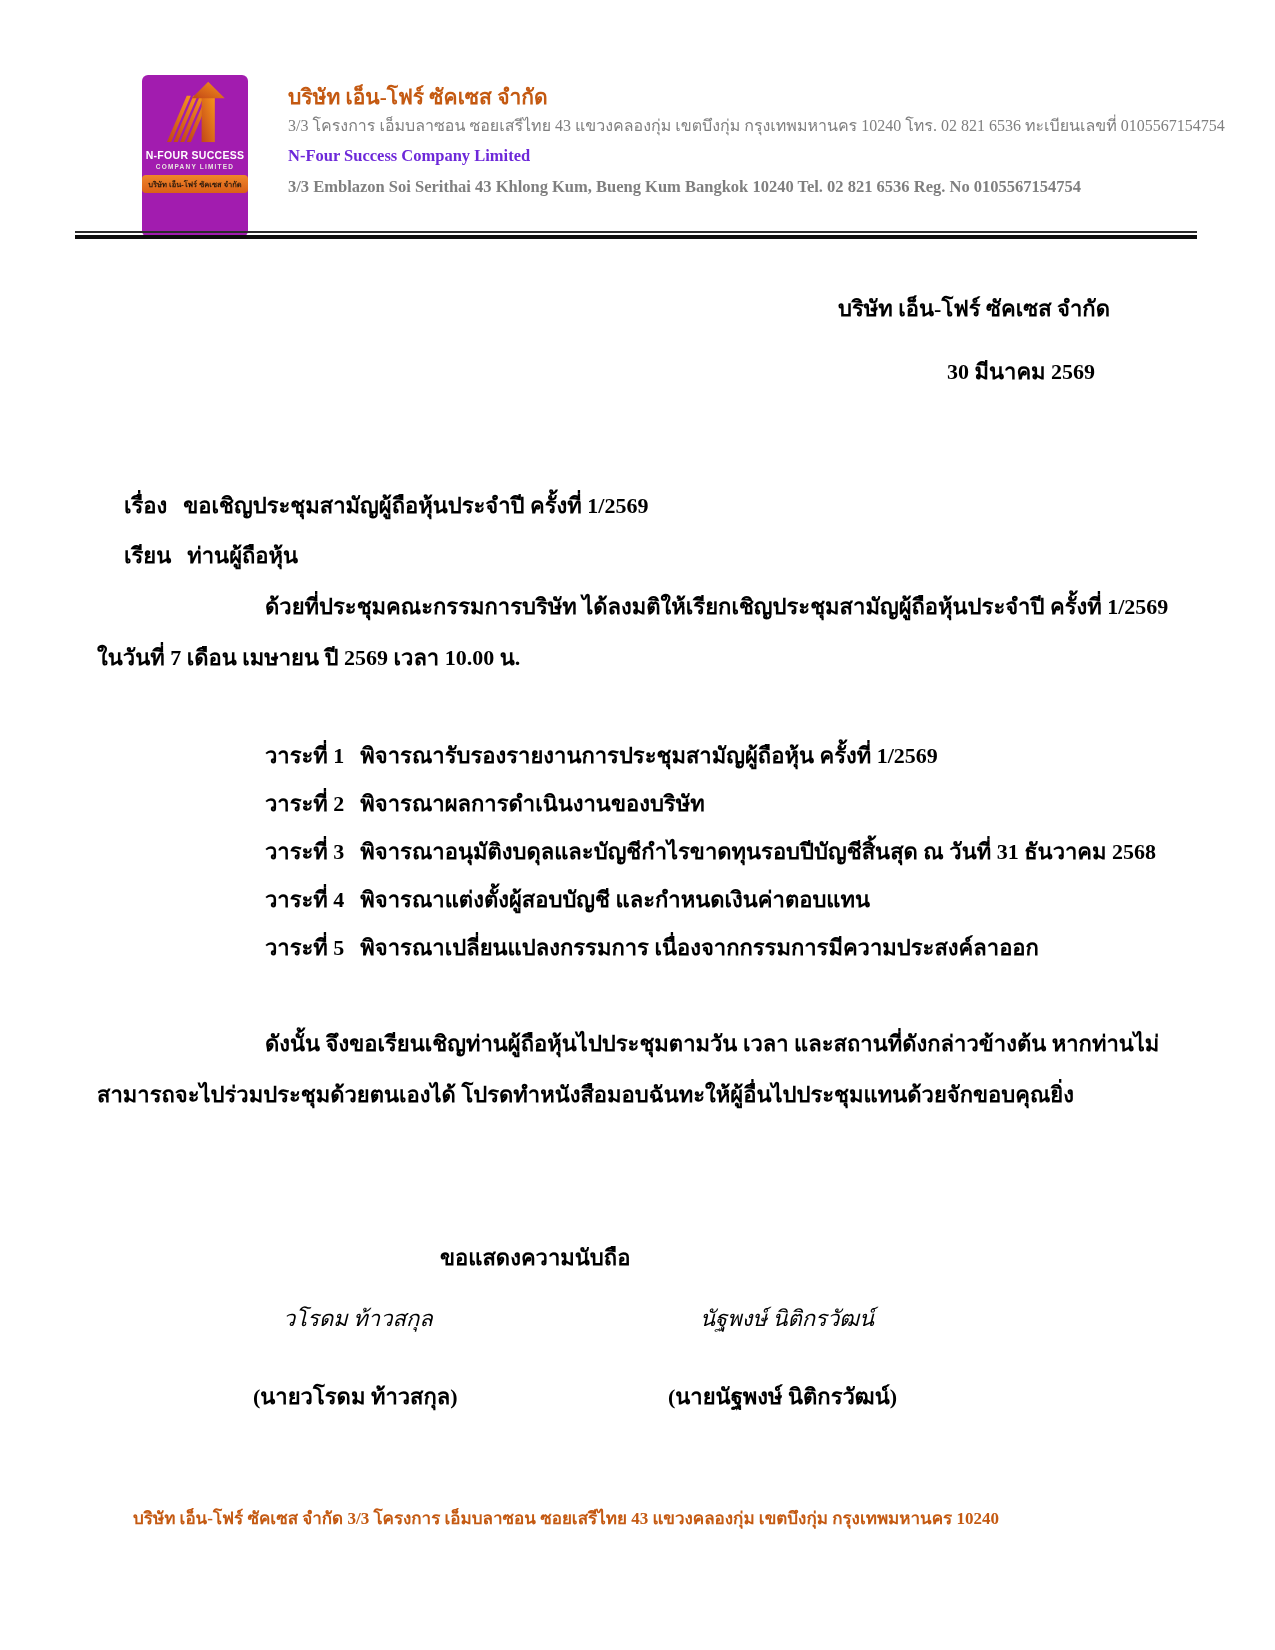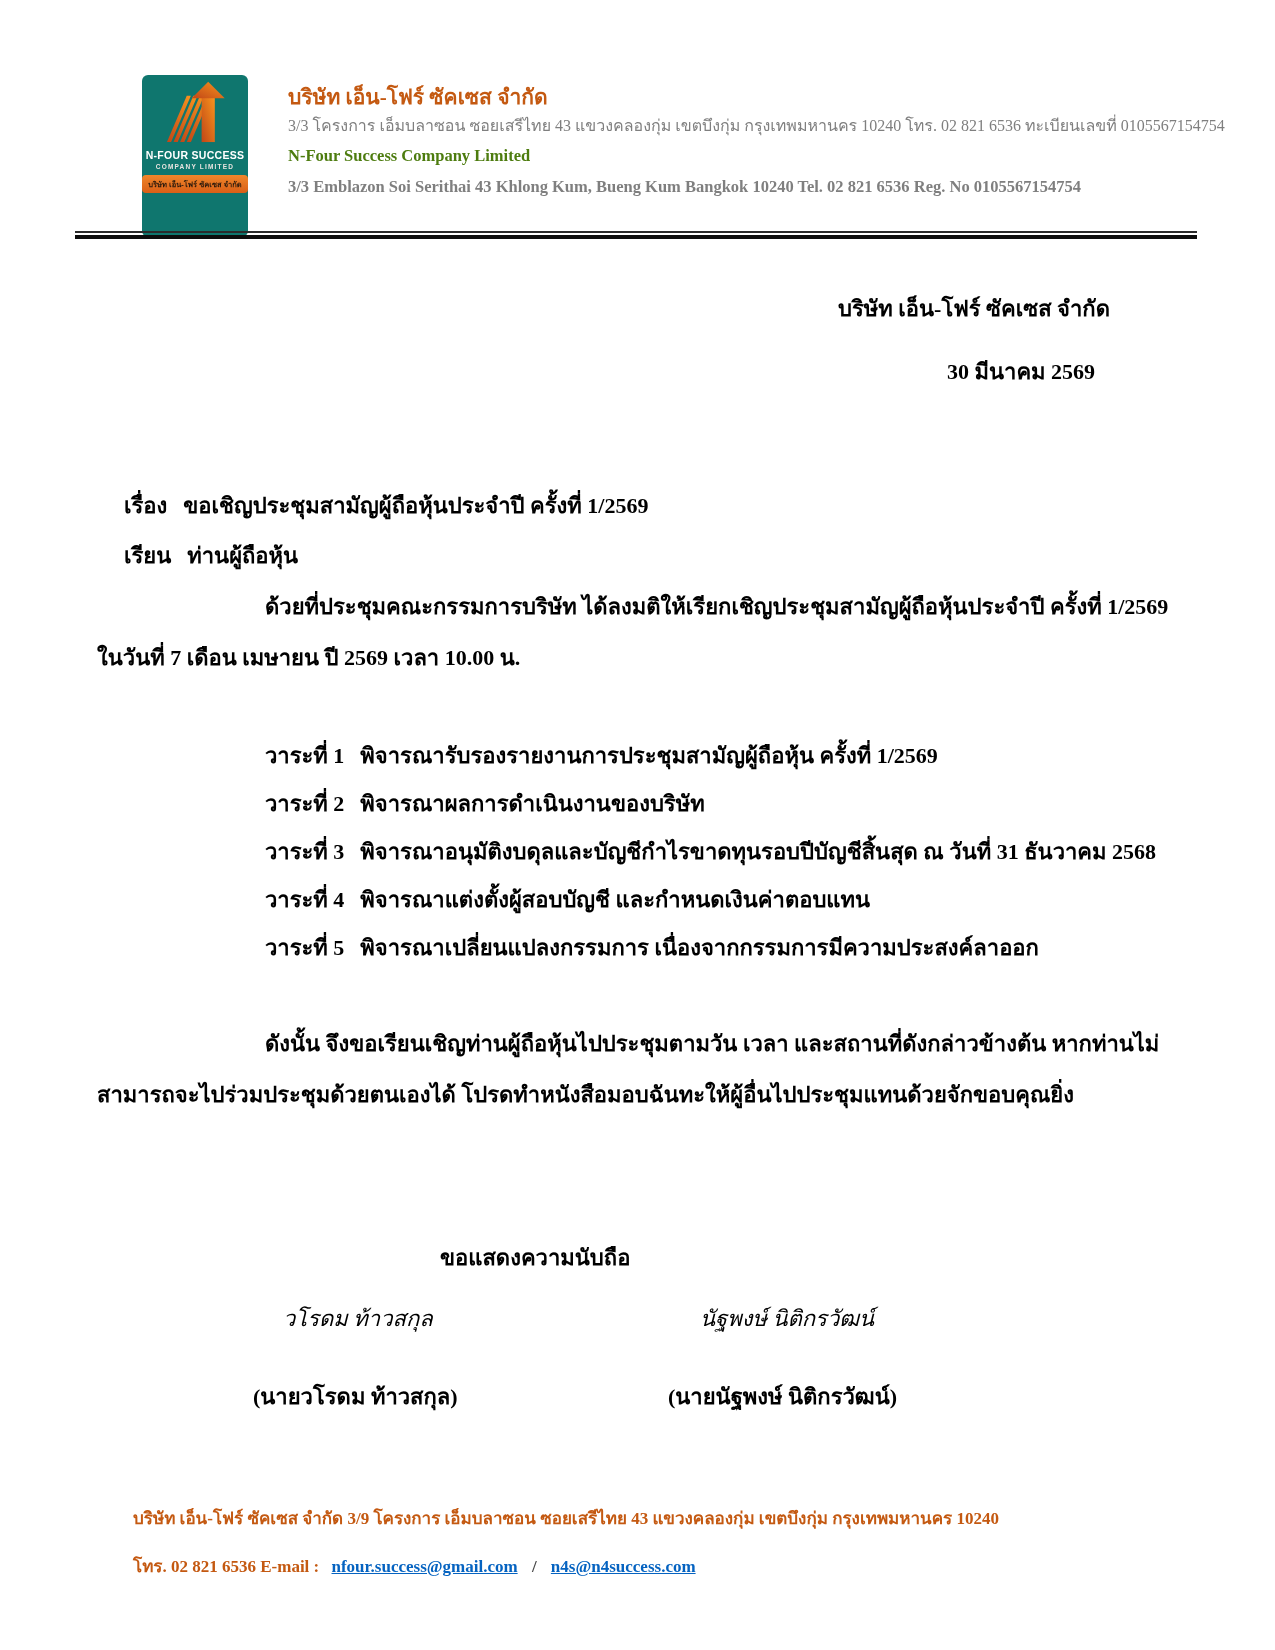--- a/index.html
+++ b/index.html
@@ -11,21 +11,21 @@
     background:#ffffff;
     font-family:"Liberation Serif","DejaVu Serif",serif;
     color:#000;
     overflow:hidden;
   }
 
   
   .logo {
     position:absolute; left:142px; top:75px;
     width:106px; height:162px;
-    background:#0f766e;
+    background:#a21caf;
     border-radius:6px;
     display:flex; flex-direction:column; align-items:center;
     padding-top:6px;
   }
   .logo svg { display:block; }
   .logo-line1 {
     color:#ffffff; font-family:"Liberation Sans",sans-serif;
     font-weight:bold; font-size:10.5px; letter-spacing:.3px; margin-top:2px;
     white-space:nowrap;
   }
@@ -48,21 +48,21 @@
   .hdr-co-th {
     position:absolute; left:288px; top:80px;
     color:#c45911; font-weight:bold; font-size:21px; white-space:nowrap;
   }
   .hdr-addr-th {
     position:absolute; left:288px; top:113px;
     color:#7f7f7f; font-size:16px; white-space:nowrap;
   }
   .hdr-co-en {
     position:absolute; left:288px; top:146px;
-    color:#4d7c0f; font-weight:bold; font-size:16.5px; white-space:nowrap;
+    color:#6d28d9; font-weight:bold; font-size:16.5px; white-space:nowrap;
   }
   .hdr-addr-en {
     position:absolute; left:288px; top:177px;
     color:#7f7f7f; font-weight:bold; font-size:16.5px; white-space:nowrap;
   }
 
   .divider {
     position:absolute; left:75px; top:231px; width:1122px; height:8px;
     border-top:2px solid #2b2b2b;
     border-bottom:4px solid #0d0d0d;
@@ -157,21 +157,15 @@
   <div class="ln" style="left:265px; top:1028px;">ดังนั้น  จึงขอเรียนเชิญท่านผู้ถือหุ้นไปประชุมตามวัน  เวลา  และสถานที่ดังกล่าวข้างต้น  หากท่านไม่</div>
 
   <div class="ln" style="left:440px; top:1230px;margin-top:12px;">ขอแสดงความนับถือ</div>
 
   <div class="ln it" style="left:283px; top:1303px;">วโรดม ท้าวสกุล</div>
   <div class="ln it" style="left:700px; top:1303px;">นัฐพงษ์ นิติกรวัฒน์</div>
 
   <div class="ln" style="left:253px; top:1381px;">(นายวโรดม  ท้าวสกุล)</div>
   <div class="ln" style="left:668px; top:1381px;">(นายนัฐพงษ์  นิติกรวัฒน์)</div>
 
-  <div class="ftr" style="top:1504px;">บริษัท เอ็น-โฟร์  ซัคเซส จำกัด    3/9 โครงการ เอ็มบลาซอน ซอยเสรีไทย 43  แขวงคลองกุ่ม  เขตบึงกุ่ม  กรุงเทพมหานคร 10240</div>
-  <div class="ftr" style="top:1552px;">
-    <span>โทร. 02 821 6536    E-mail  :</span>
-    <span class="mail" style="margin-left:8px;">nfour.success@gmail.com</span>
-    <span class="sep">/</span>
-    <span class="mail">n4s@n4success.com</span>
-  </div>
+  <div class="ftr" style="top:1504px;">บริษัท เอ็น-โฟร์  ซัคเซส จำกัด    3/3 โครงการ เอ็มบลาซอน ซอยเสรีไทย 43  แขวงคลองกุ่ม  เขตบึงกุ่ม  กรุงเทพมหานคร 10240</div>
 
 </div>
 
 </body></html>

